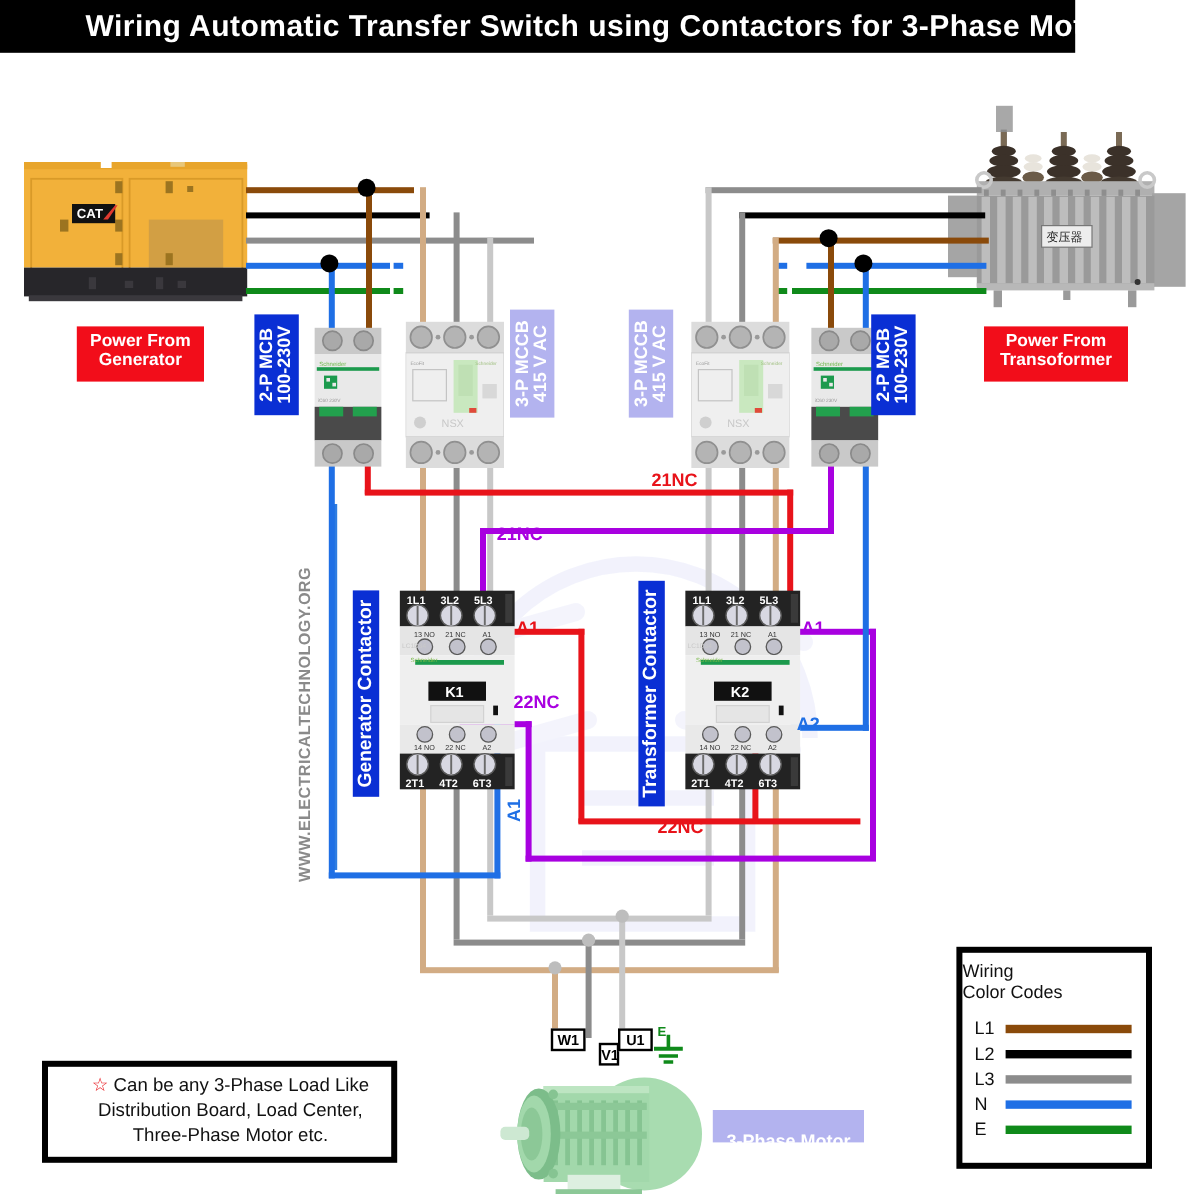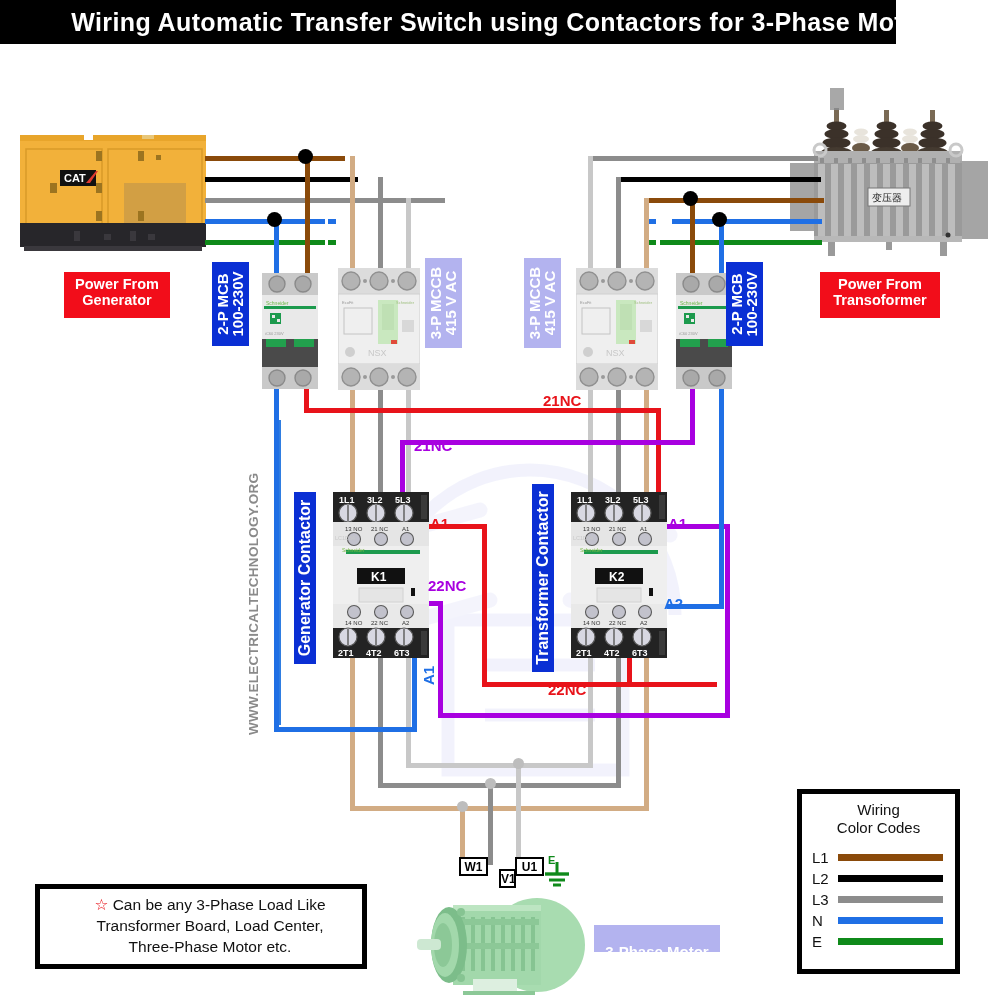--- a/index.html
+++ b/index.html
@@ -61,29 +61,29 @@
   .mcb{position:absolute;}
   .mccb{position:absolute;}
   .contactor{position:absolute;}
 
   
   #legend{
     position:absolute;left:797px;top:789px;width:163px;height:185px;
     background:#fff;border:5px solid #000;box-sizing:border-box;
   }
   #legend .ttl{
-    text-align:center;color:#111;font-size:15px;line-height:1.22;padding-top:7px;
+    text-align:left;color:#111;font-size:15px;line-height:1.22;padding-top:7px;
     font-family:"Liberation Sans",sans-serif;
   }
   .legrow{display:flex;align-items:center;height:21px;padding-left:10px;}
   .legrow .nm{width:26px;font-size:15px;color:#111;font-family:"Liberation Sans",sans-serif;}
   .legrow .sw{height:7px;flex:1;margin-right:12px;}
 
   #note{
-    position:absolute;left:35px;top:884px;width:332px;height:85px;
+    position:absolute;left:35px;top:884px;width:296px;height:85px;
     background:#fff;border:5px solid #000;box-sizing:border-box;
     display:flex;flex-direction:column;align-items:center;justify-content:center;padding-left:18px;
   }
   #note .ln{font-size:15.5px;color:#111;line-height:1.34;text-align:center;white-space:nowrap;
     font-family:"Liberation Sans",sans-serif;}
   #note .star{color:#e8131a;}
 
   
   .termtag{
     position:absolute;border:2px solid #000;background:#fff;color:#000;
@@ -610,17 +610,17 @@
         <span class="sw" style="background:#0f8a1a;"></span>
       </div>
     </div>
   </div>
 
   <div id="note">
     <div class="ln">
       <span class="star">☆</span>
       <span>Can be any 3-Phase Load Like</span>
     </div>
-    <div class="ln">Transformer Board, Load Center,</div>
+    <div class="ln">Distribution Board, Load Center,</div>
     <div class="ln">Three-Phase Motor etc.</div>
   </div>
 
 </div>
 
 </body></html>

